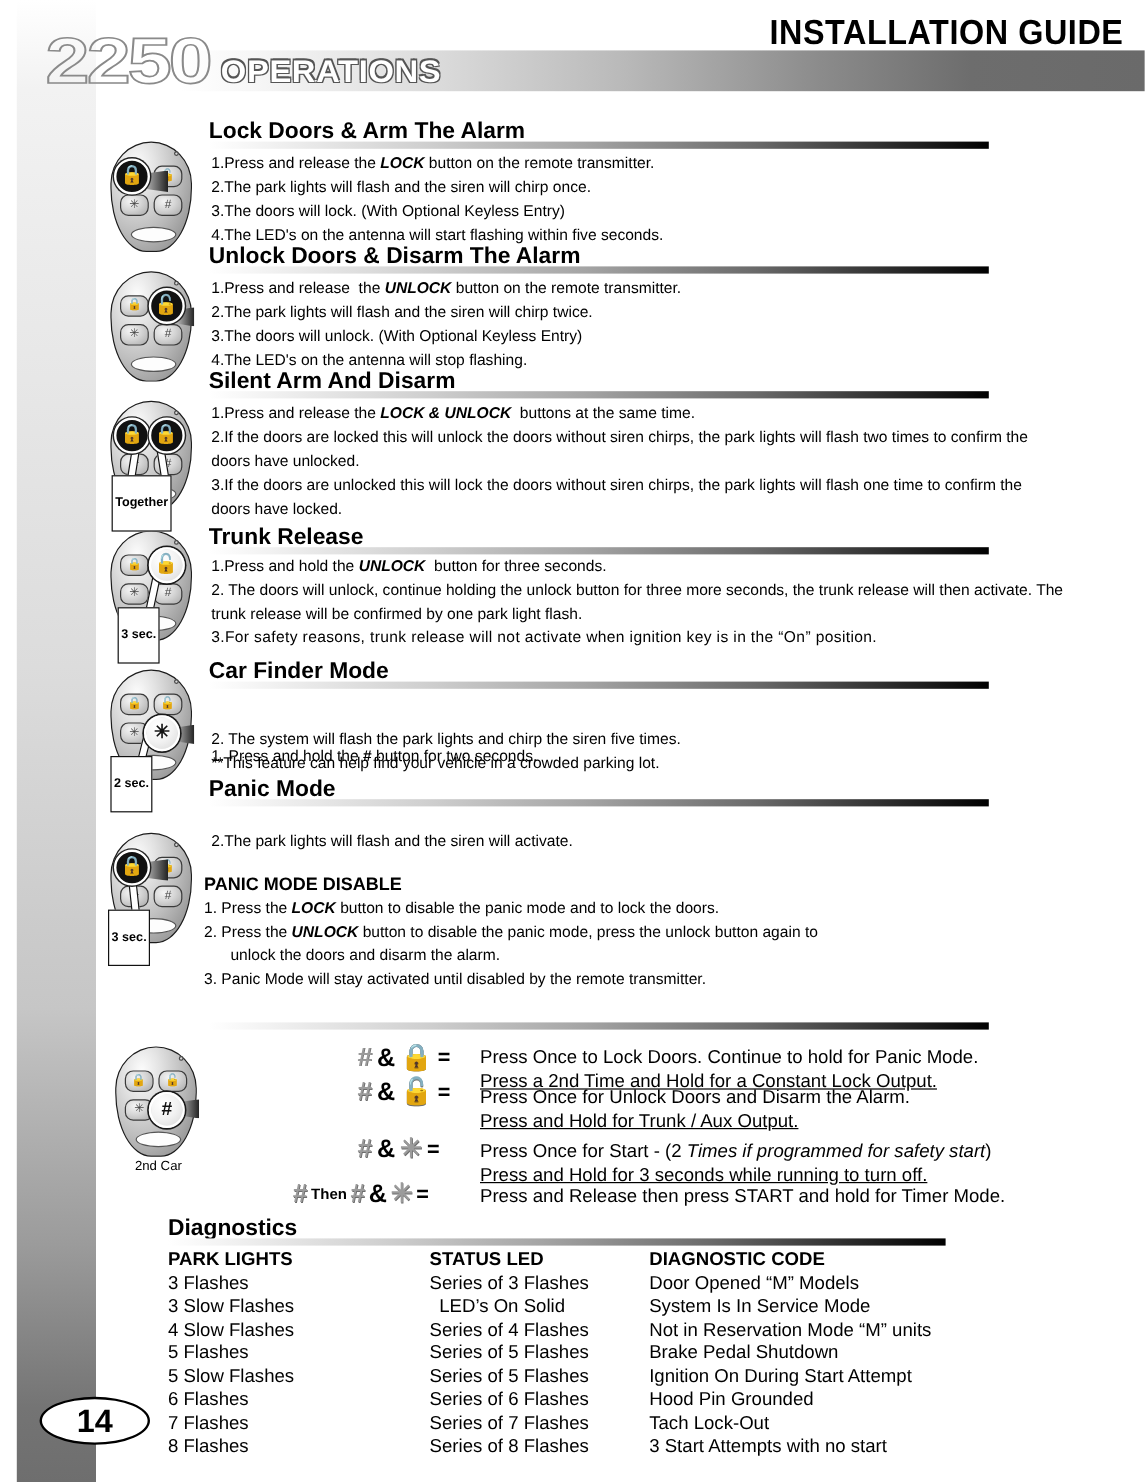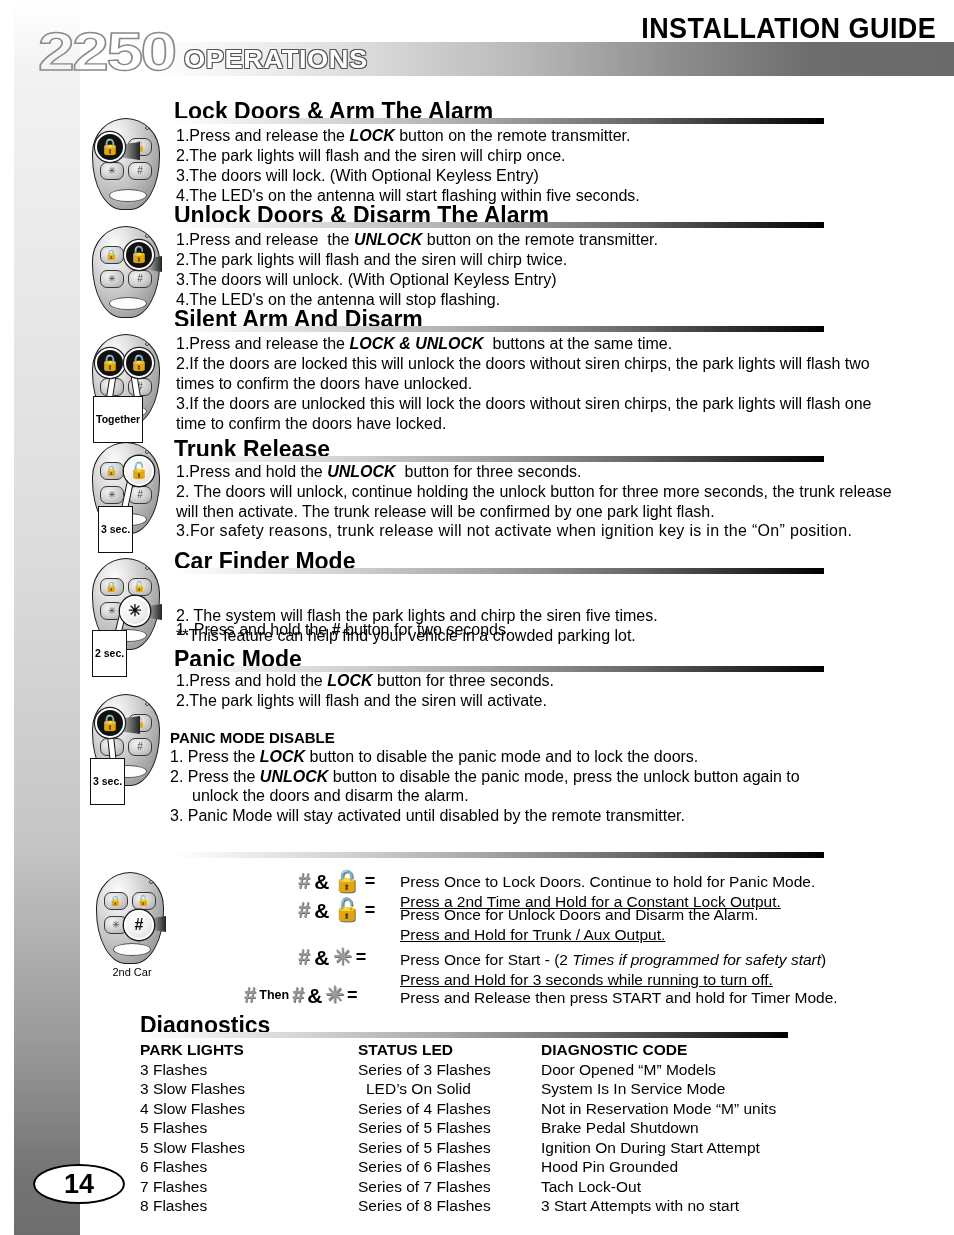--- a/index.html
+++ b/index.html
@@ -70,38 +70,38 @@
       -1px  1px 0 #555, 1px  1px 0 #555;
     font-family: "Liberation Sans", sans-serif;
     transform: scaleX(1.05);
     transform-origin: left top;
     line-height: 1;
   }
 
   
   .sec-h {
     position: absolute;
-    font-size: 23px;
+    font-size: 19px;
     font-weight: bold;
     color: #000;
     white-space: nowrap;
     line-height: 1;
   }
   .sec-rule {
     position: absolute;
     height: 6px;
     background: linear-gradient(to right,
         #ffffff 0%, #eeeeee 10%, #cfcfcf 28%,
         #a5a5a5 48%, #6a6a6a 70%, #2a2a2a 88%, #000000 100%);
   }
 
   
   .bt {
     position: absolute;
-    font-size: 16px;
+    font-size: 13px;
     color: #000;
     line-height: 19.5px;
     font-family: "Liberation Sans", sans-serif;
     white-space: nowrap;
   }
   .bt.wrap { white-space: normal; }
   .bt .bi { font-weight: bold; font-style: italic; }
   .bt .bb { font-weight: bold; font-style: normal; }
 
   
@@ -332,21 +332,20 @@
     <div class="led"></div>
     <div class="btn tr">🔓</div>
     <div class="btn bl">✳</div>
     <div class="btn br">#</div>
     <div class="cone" style="left:28px; top:22px; width:26px; height:18px;"></div>
     <div class="pointer" style="left:22px; top:32px; width:7px; height:38px; transform:rotate(-6deg);"></div>
     <div class="hl tl">🔒</div>
     <div class="tag" style="left:4px; top:64px;">3 sec.</div>
   </div>
 
-  <div class="bt" style="left:176px; top:671px;">1.Press and hold the <span class="bi">LOCK</span> button for three seconds.</div>
   <div class="bt" style="left:176px; top:691px;">2.The park lights will flash and the siren will activate.</div>
 
   <div class="bt" style="left:170px; top:728px; font-weight:bold; font-size:15px;">PANIC MODE DISABLE</div>
   <div class="bt" style="left:170px; top:747px;">1. Press the <span class="bi">LOCK</span> button to disable the panic mode and to lock the doors.</div>
   <div class="bt" style="left:170px; top:767px;">2. Press the <span class="bi">UNLOCK</span> button to disable the panic mode, press the unlock button again to</div>
   <div class="bt" style="left:192px; top:786px;">unlock the doors and disarm the alarm.</div>
   <div class="bt" style="left:170px; top:806px;">3. Panic Mode will stay activated until disabled by the remote transmitter.</div>
 
   <div class="sec-rule" style="left:174px; top:852px; width:650px;"></div>
 

